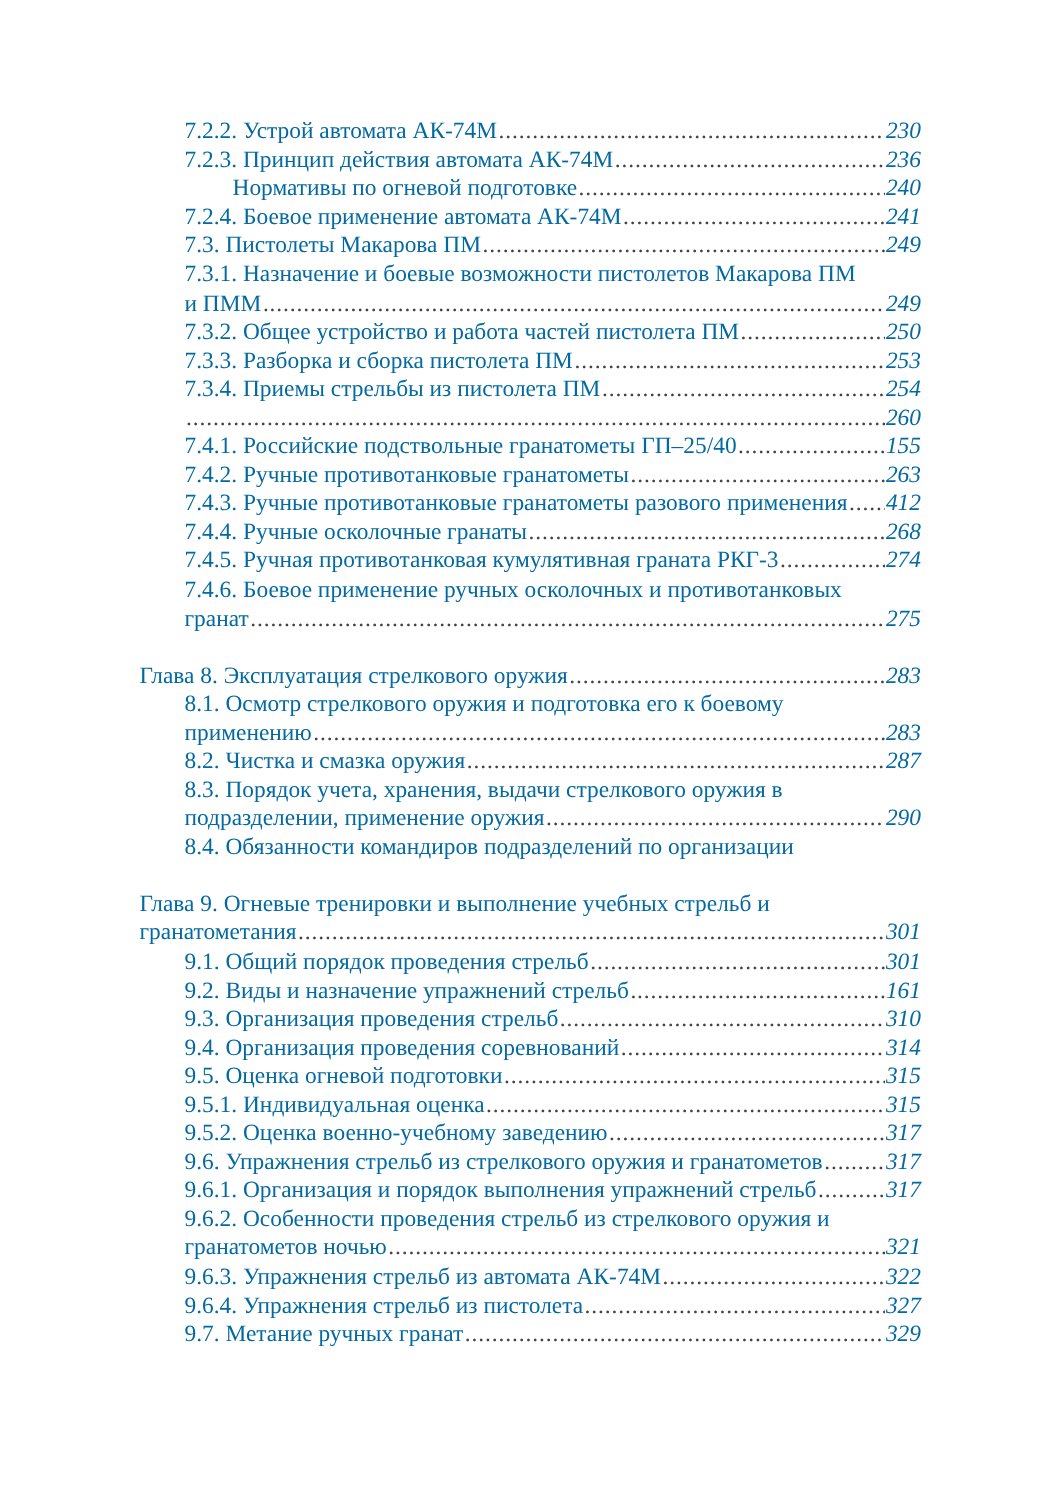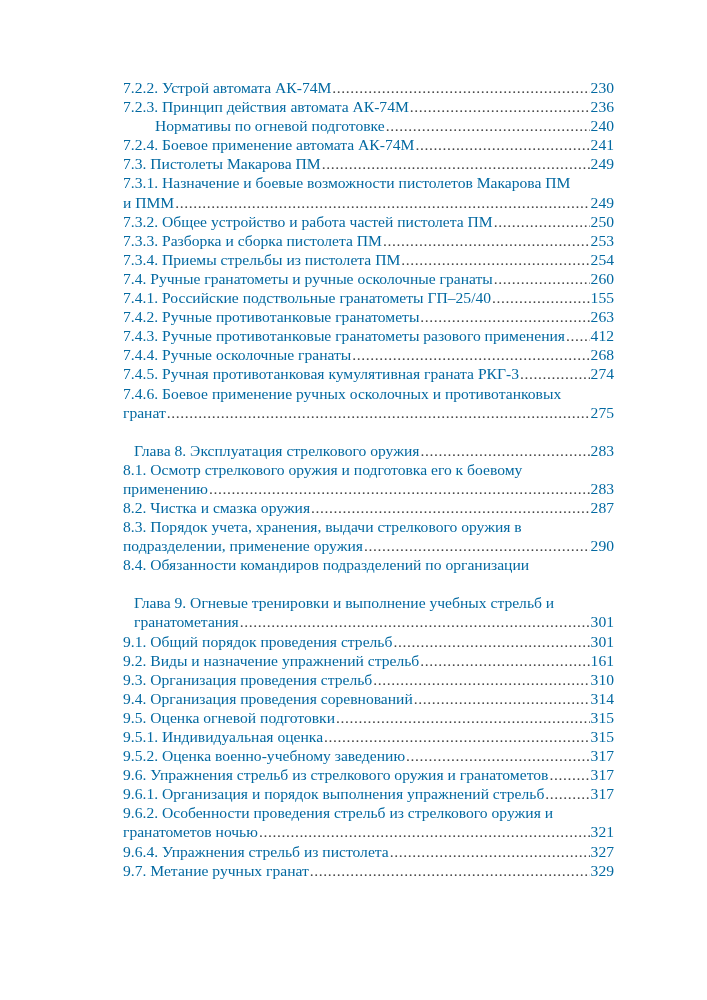--- a/index.html
+++ b/index.html
@@ -16,24 +16,24 @@
     white-space:nowrap;
   }
   .line .text { flex:0 0 auto; }
   .line .dots {
     flex:1 1 auto; overflow:hidden; margin:0 1px;
     letter-spacing:0.6px; color:#444;
   }
   .line .dots::before {
     content:"..................................................................................................................................................................................................";
   }
-  .line .pg { flex:0 0 auto; text-align:right; }
+  .line .pg { flex:0 0 auto; text-align:right;font-style:italic; }
   .sub { padding-left:123px; padding-right:93px; }
   .subind { padding-left:155px; padding-right:93px; }
-  .chap { padding-left:93px; padding-right:93px;margin-left:41px; }
+  .chap { padding-left:93px; padding-right:93px; }
   .gap { height:19px; }
 </style>
 </head>
 <body>
 
 <div class="page">
   <div class="toc">
 
     <div class="line sub">
       <span class="text">7.2.2. Устрой автомата АК-74М</span>
@@ -77,21 +77,20 @@
       <span class="text">7.3.3. Разборка и сборка пистолета ПМ</span>
         <span class="dots"></span>
         <span class="pg">253</span>
     </div>
     <div class="line sub">
       <span class="text">7.3.4. Приемы стрельбы из пистолета ПМ</span>
         <span class="dots"></span>
         <span class="pg">254</span>
     </div>
     <div class="line sub">
-      <span class="text">7.4. Ручные гранатометы и ручные осколочные гранаты</span>
         <span class="dots"></span>
         <span class="pg">260</span>
     </div>
     <div class="line sub">
       <span class="text">7.4.1. Российские подствольные гранатометы ГП–25/40</span>
         <span class="dots"></span>
         <span class="pg">155</span>
     </div>
     <div class="line sub">
       <span class="text">7.4.2. Ручные противотанковые гранатометы</span>
@@ -211,20 +210,25 @@
     </div>
     <div class="line sub plain">
       <span class="text">9.6.2. Особенности проведения стрельб из стрелкового оружия и</span>
     </div>
     <div class="line sub">
       <span class="text">гранатометов ночью</span>
         <span class="dots"></span>
         <span class="pg">321</span>
     </div>
     <div class="line sub">
+      <span class="text">9.6.3. Упражнения стрельб из автомата АК-74М</span>
+        <span class="dots"></span>
+        <span class="pg">322</span>
+    </div>
+    <div class="line sub">
       <span class="text">9.6.4. Упражнения стрельб из пистолета</span>
         <span class="dots"></span>
         <span class="pg">327</span>
     </div>
     <div class="line sub">
       <span class="text">9.7. Метание ручных гранат</span>
         <span class="dots"></span>
         <span class="pg">329</span>
     </div>
 

